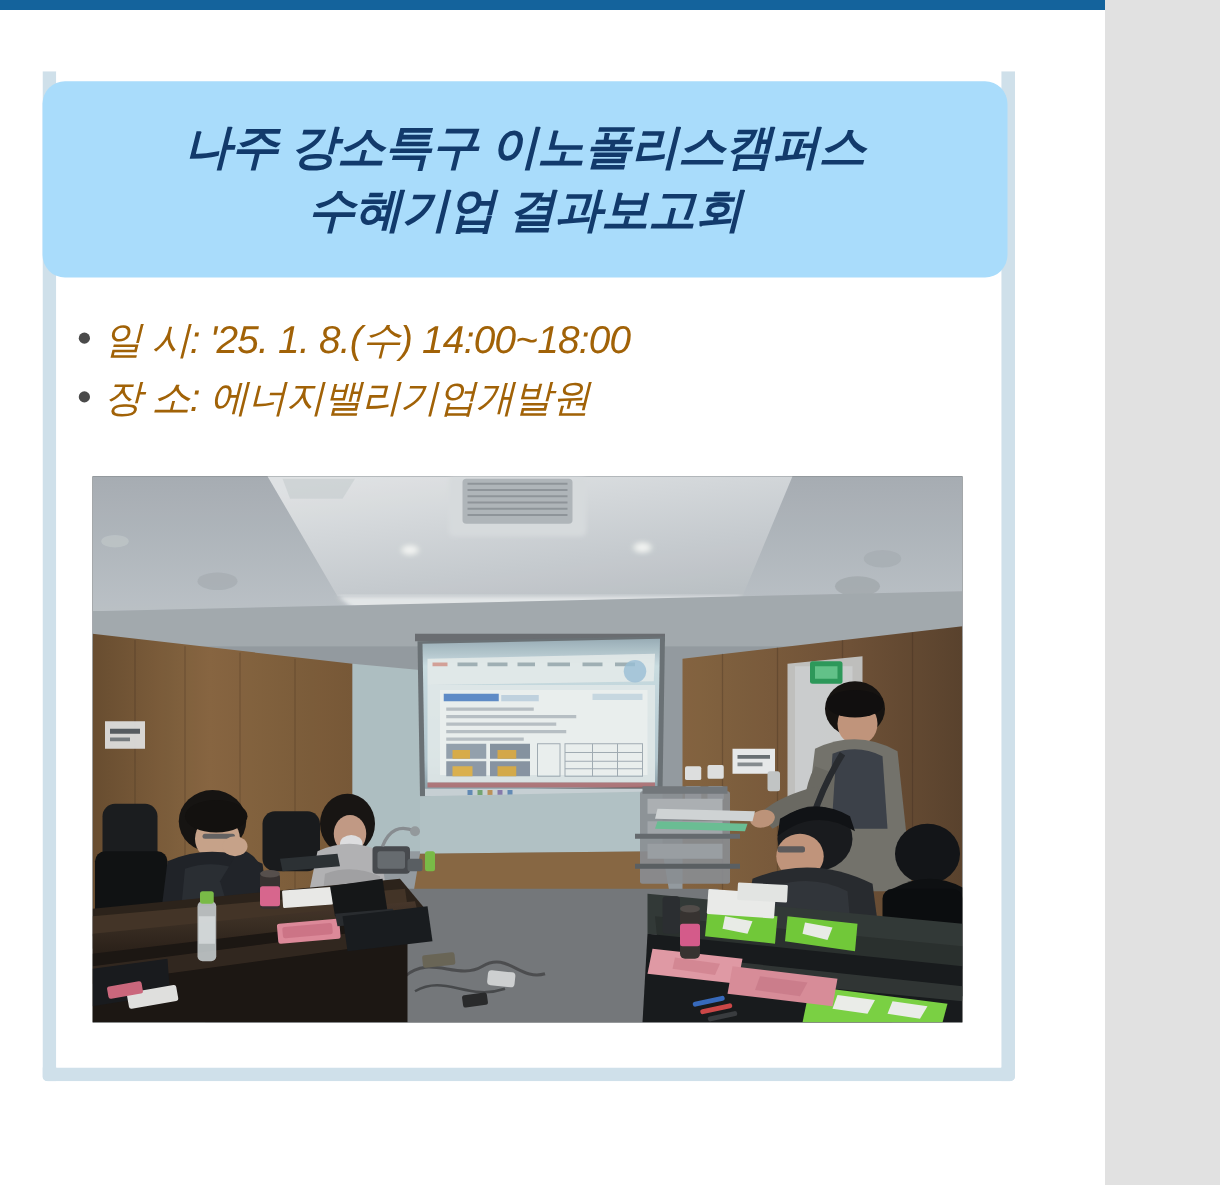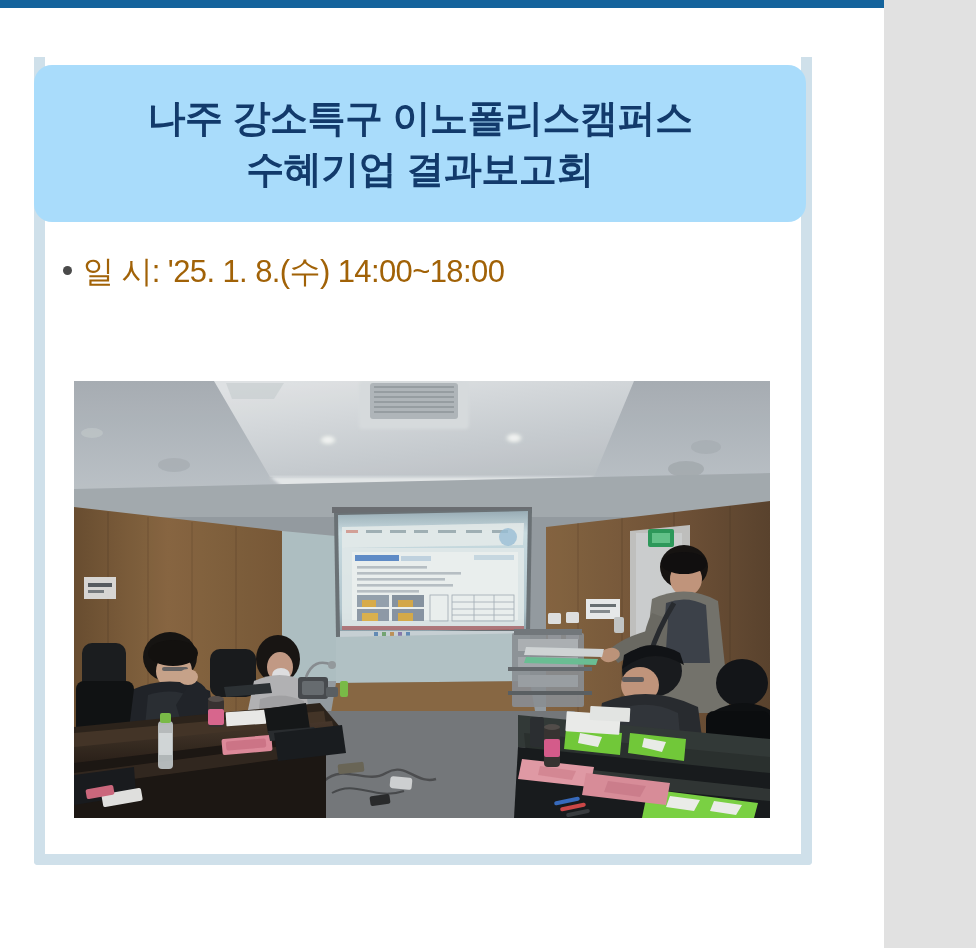--- a/index.html
+++ b/index.html
@@ -10,20 +10,21 @@
     overflow: hidden;
     background: #ffffff;
     font-family: "Liberation Sans", "DejaVu Sans", sans-serif;
   }
 
   #page {
     position: relative;
     width: 976px;
     height: 948px;
     background: #ffffff;
+    font-style: italic;
   }
 
   
   .right-gutter {
     position: absolute;
     left: 884px;
     top: 0;
     width: 92px;
     height: 948px;
     background: #e1e1e1;
@@ -146,20 +147,24 @@
 
   <div class="card-header">
     <div class="card-title">나주 강소특구 이노폴리스캠퍼스
 수혜기업 결과보고회</div>
   </div>
 
   <div class="detail-list">
     <div class="detail-line">
       <span class="detail-bullet"></span>
       <span>일 시: '25. 1. 8.(수) 14:00~18:00</span>
+    </div>
+    <div class="detail-line">
+      <span class="detail-bullet"></span>
+      <span>장 소: 에너지밸리기업개발원</span>
     </div>
   </div>
 
   <div class="photo-frame">
     <svg viewBox="0 0 696 437" preserveAspectRatio="none">
       <defs>
         <linearGradient id="gCeil" x1="0" y1="0" x2="0" y2="1">
           <stop offset="0%" stop-color="#adb4ba"></stop>
           <stop offset="100%" stop-color="#c6ccd1"></stop>
         </linearGradient>

